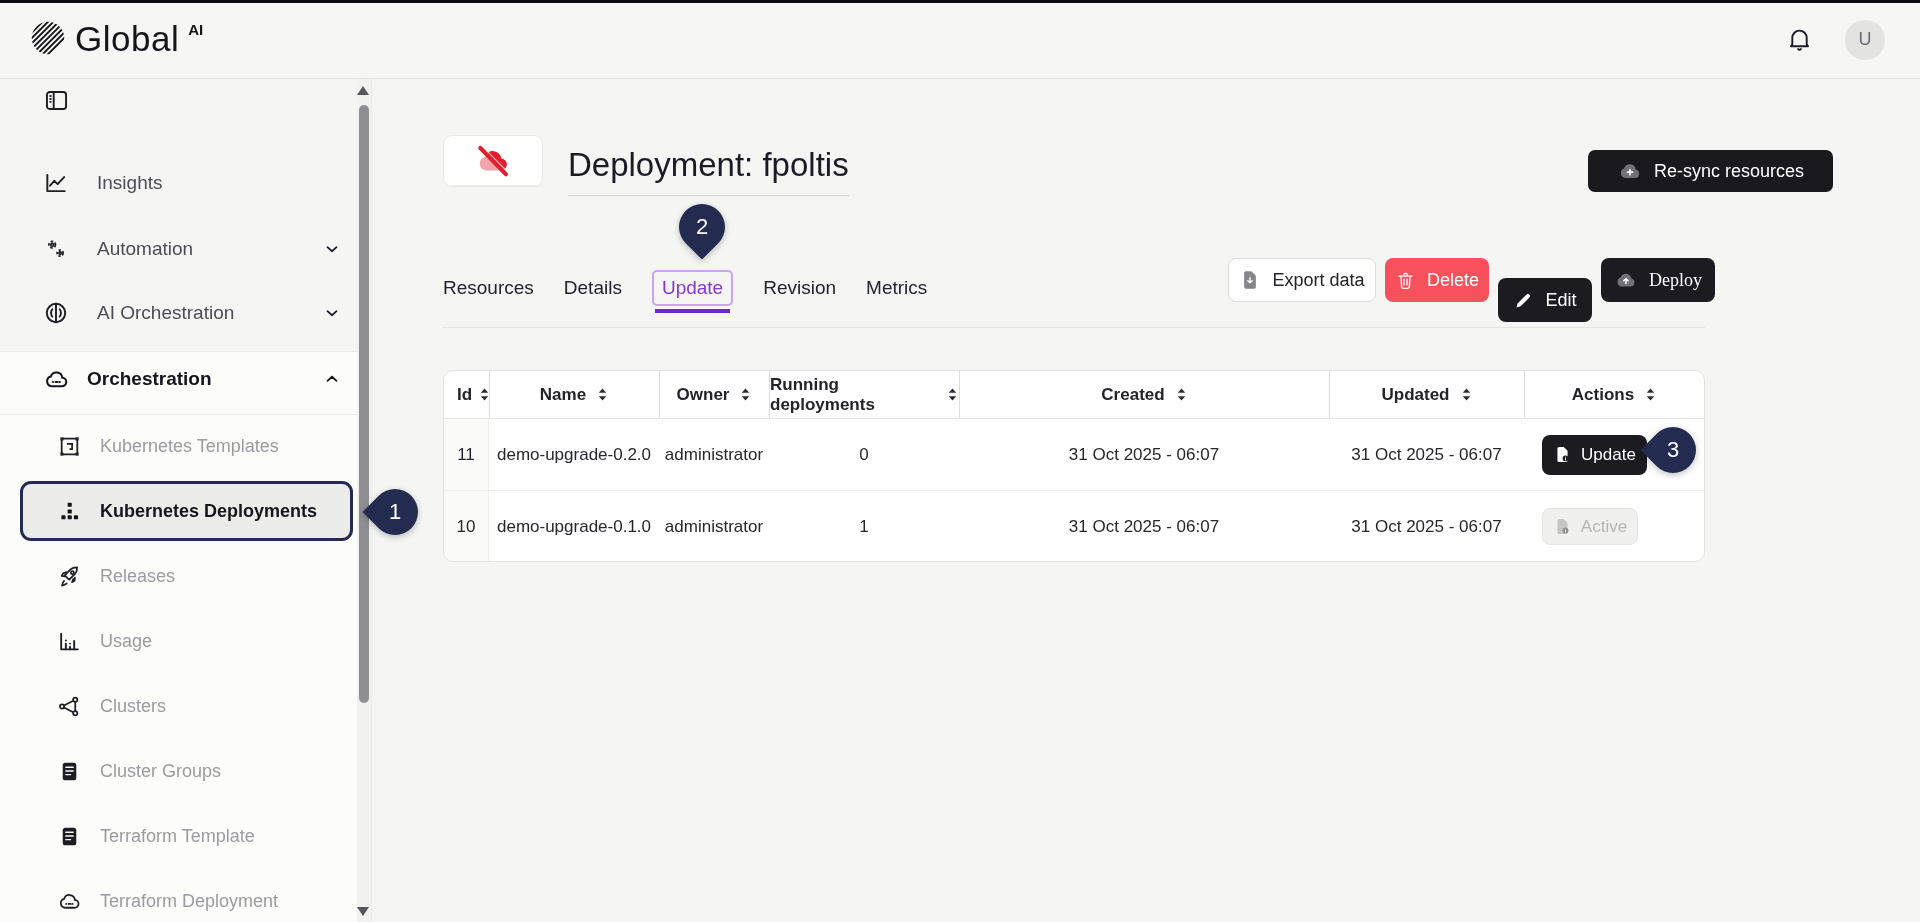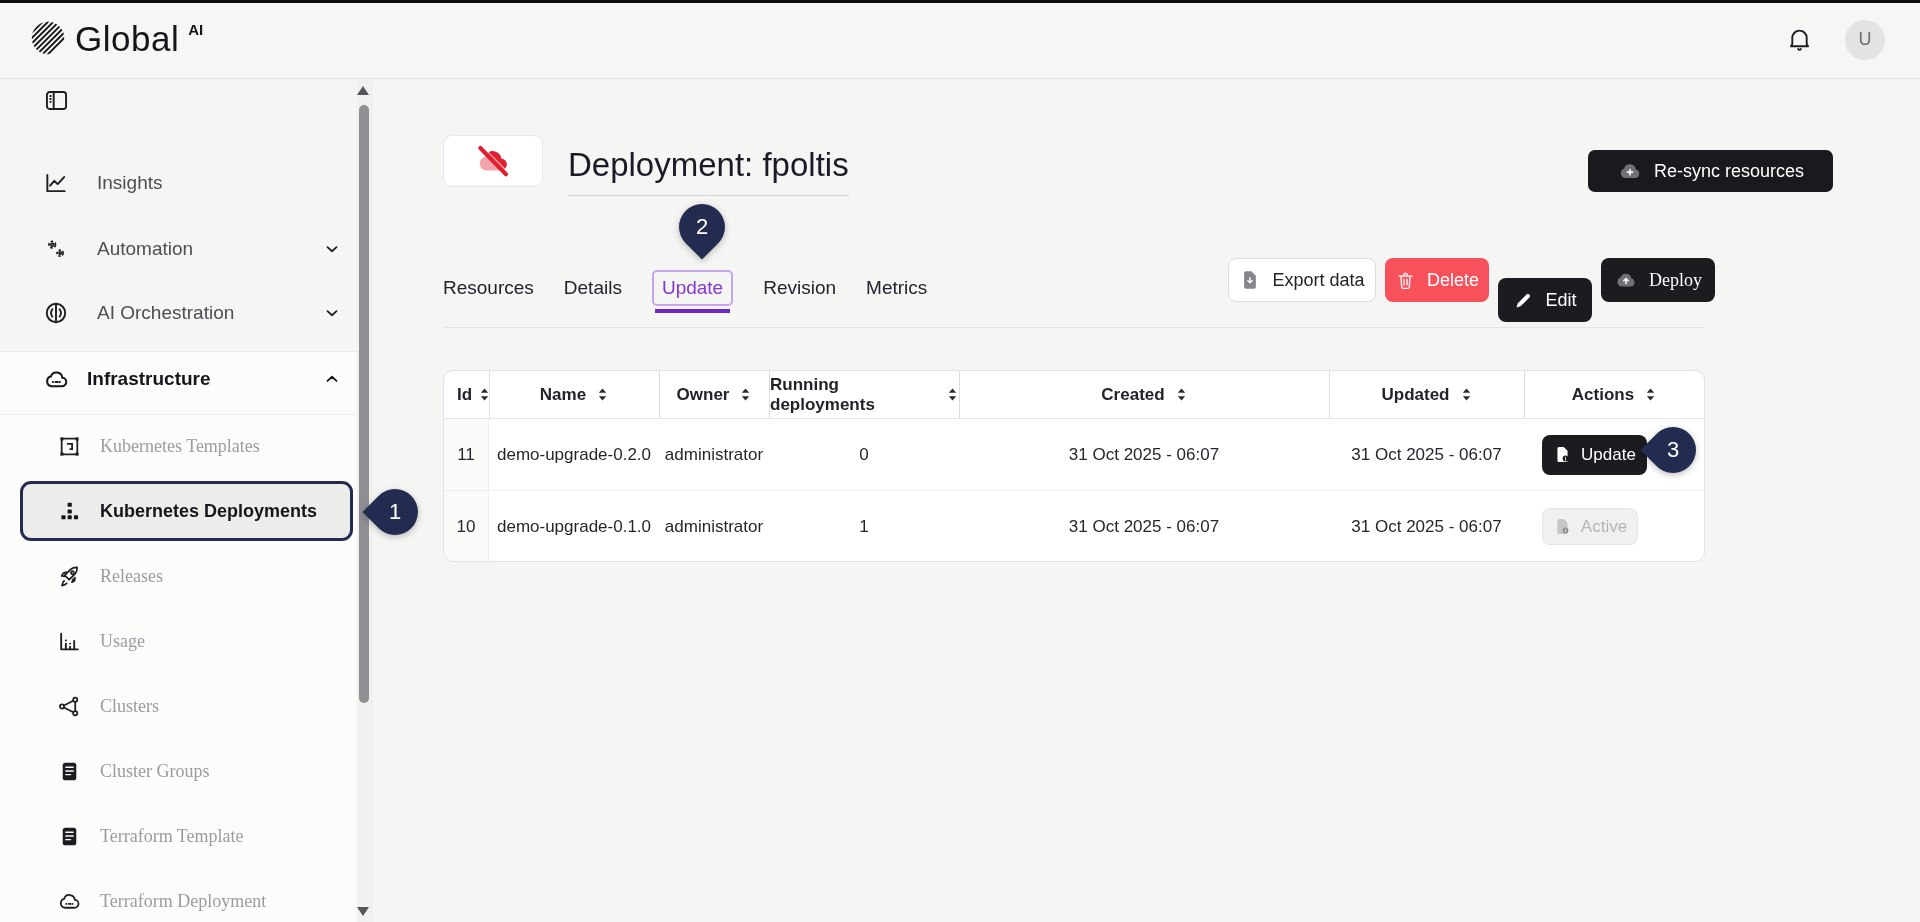--- a/index.html
+++ b/index.html
@@ -33,21 +33,21 @@
   .side-item{position:absolute;left:43px;right:30px;height:40px;display:flex;align-items:center;gap:28px;cursor:pointer;}
   .side-item .lbl{font-size:19px;color:#4d4d55;}
   .side-item .chev{margin-left:auto;}
   .si-0{top:84px;}.si-1{top:150px;}.si-2{top:214px;}
   .infra{position:absolute;left:0;right:14px;top:272px;bottom:0;background:#fcfcfb;border-top:1px solid #ececea;}
   .infra-header{position:absolute;left:43px;right:16px;top:7px;height:40px;display:flex;align-items:center;gap:17px;cursor:pointer;}
   .infra-header .lbl{font-size:19px;font-weight:700;color:#15151b;}
   .infra-header .chev{margin-left:auto;}
   .infra-divider{position:absolute;left:0;right:0;top:62px;height:1px;background:#ececea;}
   .infra-item{position:absolute;left:57px;right:10px;height:40px;display:flex;align-items:center;gap:18px;cursor:pointer;}
-  .infra-item .lbl{font-size:18px;color:#9b9ba1;font-family:Liberation Serif, serif;}
+  .infra-item .lbl{font-size:18px;color:#9b9ba1;}
   .ci-0{top:74px;}.ci-2{top:204px;}.ci-3{top:269px;}.ci-4{top:334px;}.ci-5{top:399px;}.ci-6{top:464px;}.ci-7{top:529px;}
   .active-box{position:absolute;left:20px;top:129px;width:333px;height:60px;background:#ececeb;
     border:3px solid var(--annotation-navy);border-radius:11px;display:flex;align-items:center;gap:18px;
     padding-left:34px;cursor:pointer;}
   .active-box .lbl{font-size:18px;font-weight:700;color:#15151b;}
   
   .scroll-track{position:absolute;right:0;top:0;bottom:0;width:14px;background:#f1f1ef;}
   .scroll-thumb{position:absolute;right:2px;top:26px;width:10px;height:598px;border-radius:5px;background:#8f8f93;cursor:pointer;}
   .scroll-up,.scroll-down{position:absolute;right:2px;width:0;height:0;border-left:6px solid transparent;border-right:6px solid transparent;cursor:pointer;}
   .scroll-up{top:7px;border-bottom:9px solid #55555b;}
@@ -191,21 +191,21 @@
     </div>
 
     <div class="infra">
       <div class="infra-header">
         <span>
           <svg width="27" height="27" viewBox="0 0 24 24" fill="none" stroke="#15151b" stroke-width="1.8" stroke-linecap="round">
             <path d="M7.5 18h9a3.8 3.8 0 0 0 .7-7.6 5.3 5.3 0 0 0-10.3-1A4.4 4.4 0 0 0 7.5 18z"></path>
             <path d="M8.8 14.3h.2M11.2 14.3h1.8M14.8 14.3h.2"></path>
           </svg>
         </span>
-        <span class="lbl">Infrastructure</span>
+        <span class="lbl">Orchestration</span>
         <span class="chev">
           <svg width="18" height="18" viewBox="0 0 24 24" fill="none" stroke="#15151b" stroke-width="2.4" stroke-linecap="round" stroke-linejoin="round">
               <path d="M6 14.5 12 9l6 5.5"></path>
             </svg>
         </span>
       </div>
       <div class="infra-divider"></div>
 
       <div class="infra-item ci-0">
         <span>

